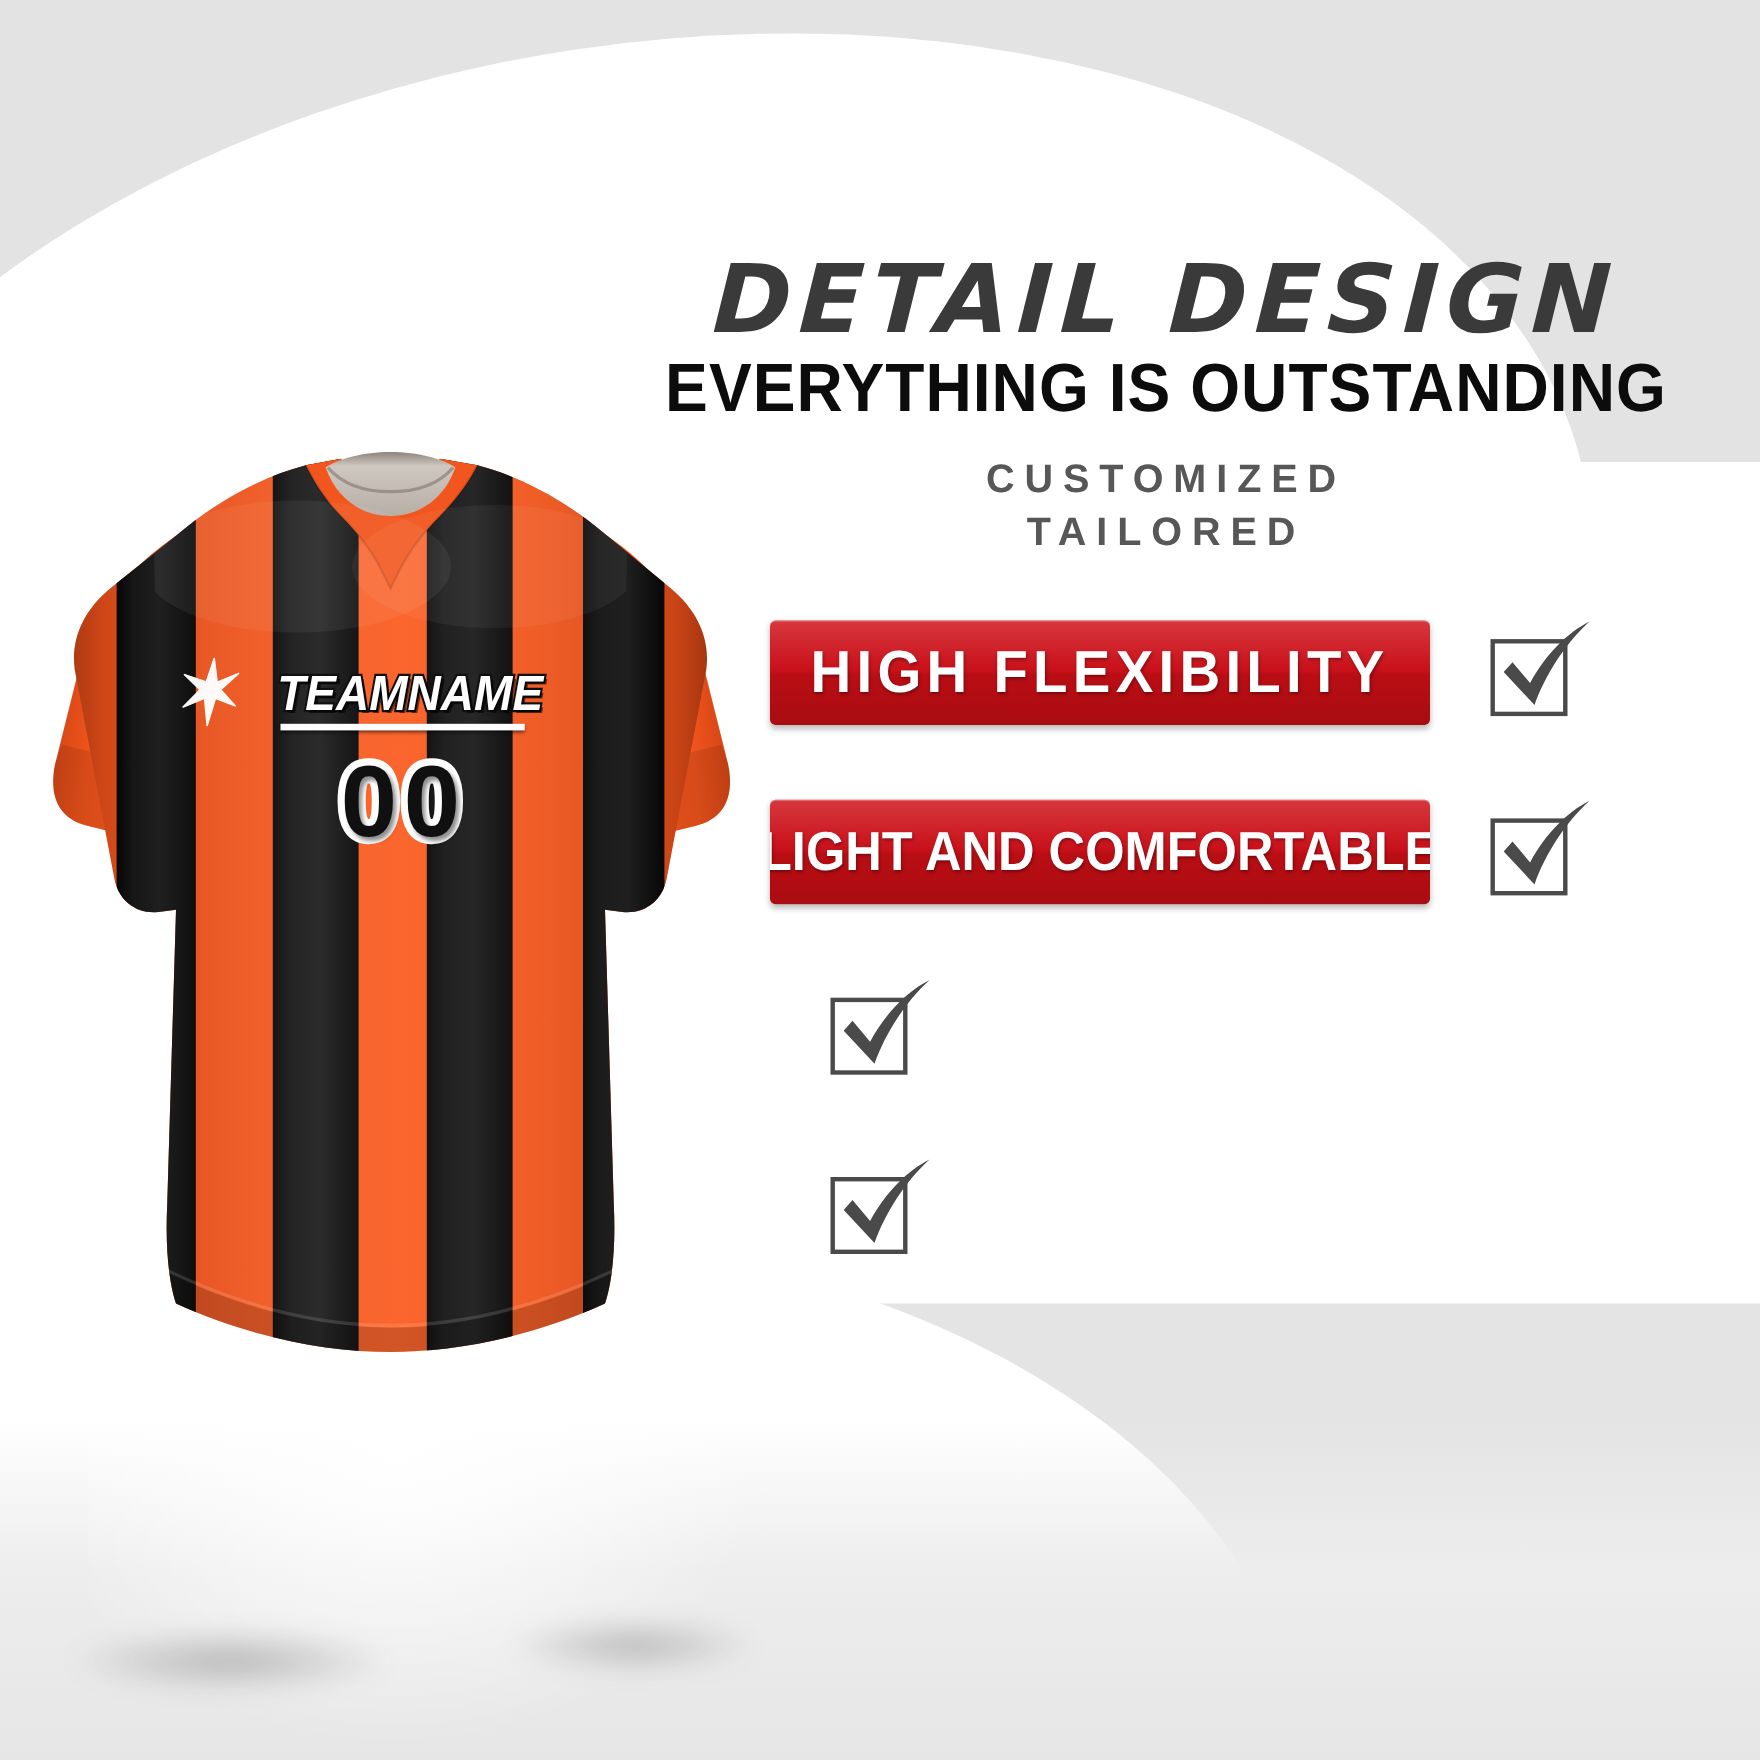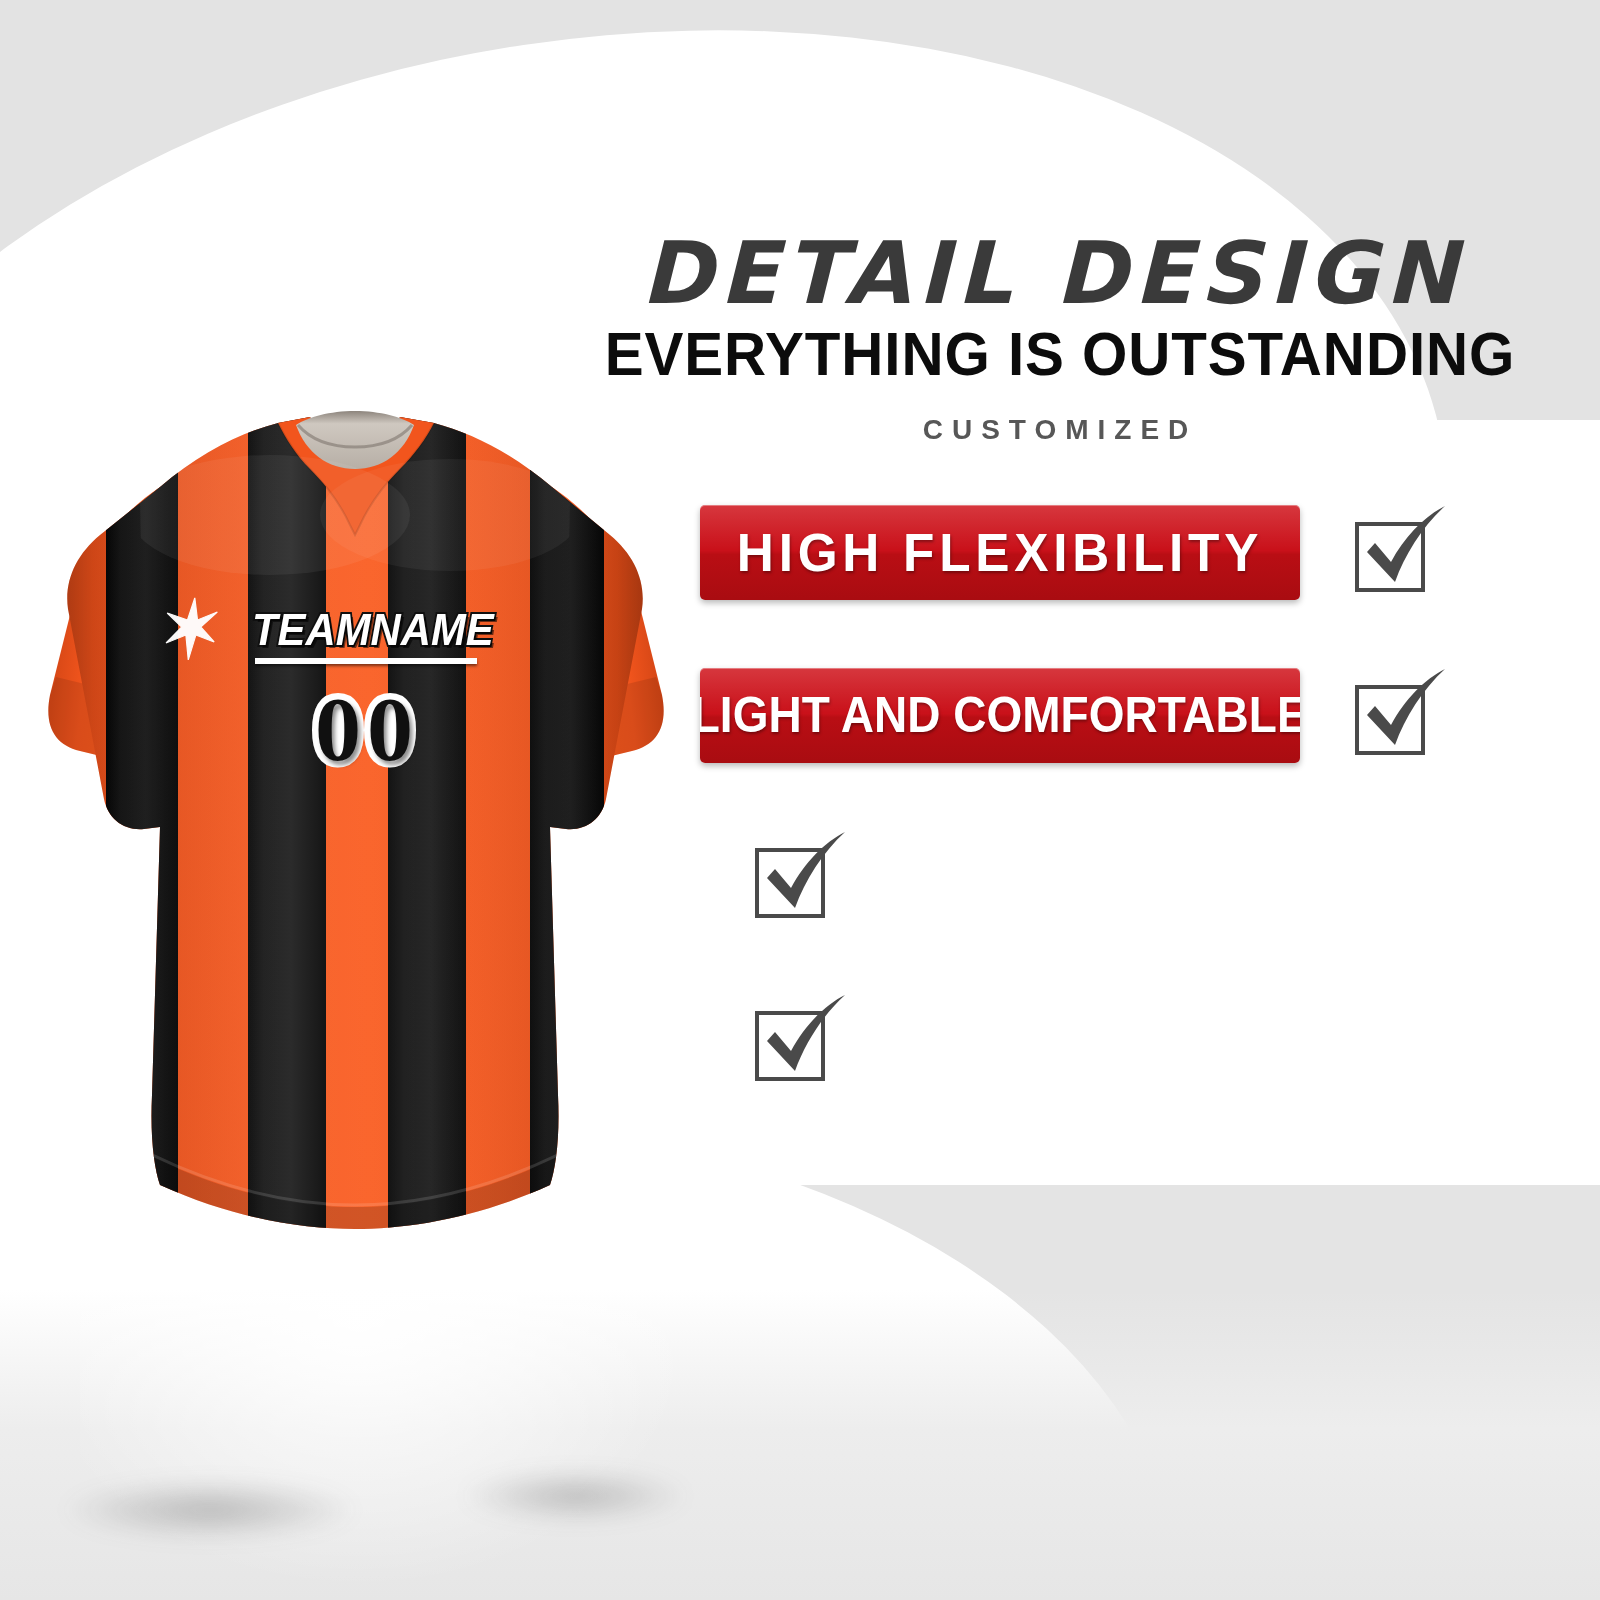--- a/index.html
+++ b/index.html
@@ -68,21 +68,21 @@
     text-shadow:3px 3px 0 rgba(0,0,0,.55);
     transform:scaleX(.93);transform-origin:left center;
     white-space:nowrap;line-height:1;
   }
   .team-underline{
     position:absolute;left:245px;top:263px;width:222px;height:6px;background:#ffffff;
     box-shadow:0 2px 3px rgba(0,0,0,.5);
   }
   .team-number{
     position:absolute;left:262px;top:288px;width:190px;text-align:center;
-    font-family:Liberation Serif, serif;
+    font-family:Liberation Sans, sans-serif;
     font-weight:bold;font-size:92px;line-height:1;letter-spacing:6px;
     color:#101010;
     -webkit-text-stroke:13px #ffffff;
     paint-order:stroke fill;
     text-shadow:3px 4px 4px rgba(0,0,0,.45);
   }
 
   
   #right{position:absolute;left:560px;top:230px;width:1000px;}
 
@@ -99,21 +99,21 @@
   .subtitle{
     text-align:center;
     font-family:"Liberation Sans Narrow","Liberation Sans",sans-serif;
     font-weight:bold;font-size:62px;line-height:1.02;letter-spacing:1px;
     color:#0c0c0c;margin:4px 0 26px 0;
     transform:scaleX(.94);
   }
   .taglines{text-align:center;margin-bottom:56px;}
   .tagline{
     font-family:"Liberation Sans",sans-serif;
-    font-weight:bold;font-size:28px;letter-spacing:9px;
+    font-weight:bold;font-size:36px;letter-spacing:9px;
     color:#575757;line-height:1.34;
   }
 
   
   .features{margin-left:140px;width:790px;}
   .feature-row{
     display:flex;align-items:center;height:95px;margin-bottom:68px;margin-top:46px;
   }
   .feature-bar{
     position:relative;width:600px;height:95px;border-radius:5px;
@@ -301,20 +301,21 @@
   </div>
 
   <div id="right">
 
     <h1 class="title-brush">DETAIL DESIGN</h1>
 
     <div class="subtitle">EVERYTHING IS OUTSTANDING</div>
 
     <div class="taglines">
       <div class="tagline">CUSTOMIZED</div>
+      <div class="tagline">TAILORED</div>
     </div>
 
     <div class="features">
 
       <div class="feature-row">
         <div class="feature-bar">
           <span class="feature-label wide">HIGH  FLEXIBILITY</span>
         </div>
         <div class="check-cell">
           <svg class="check-icon" viewBox="0 0 112 112">

